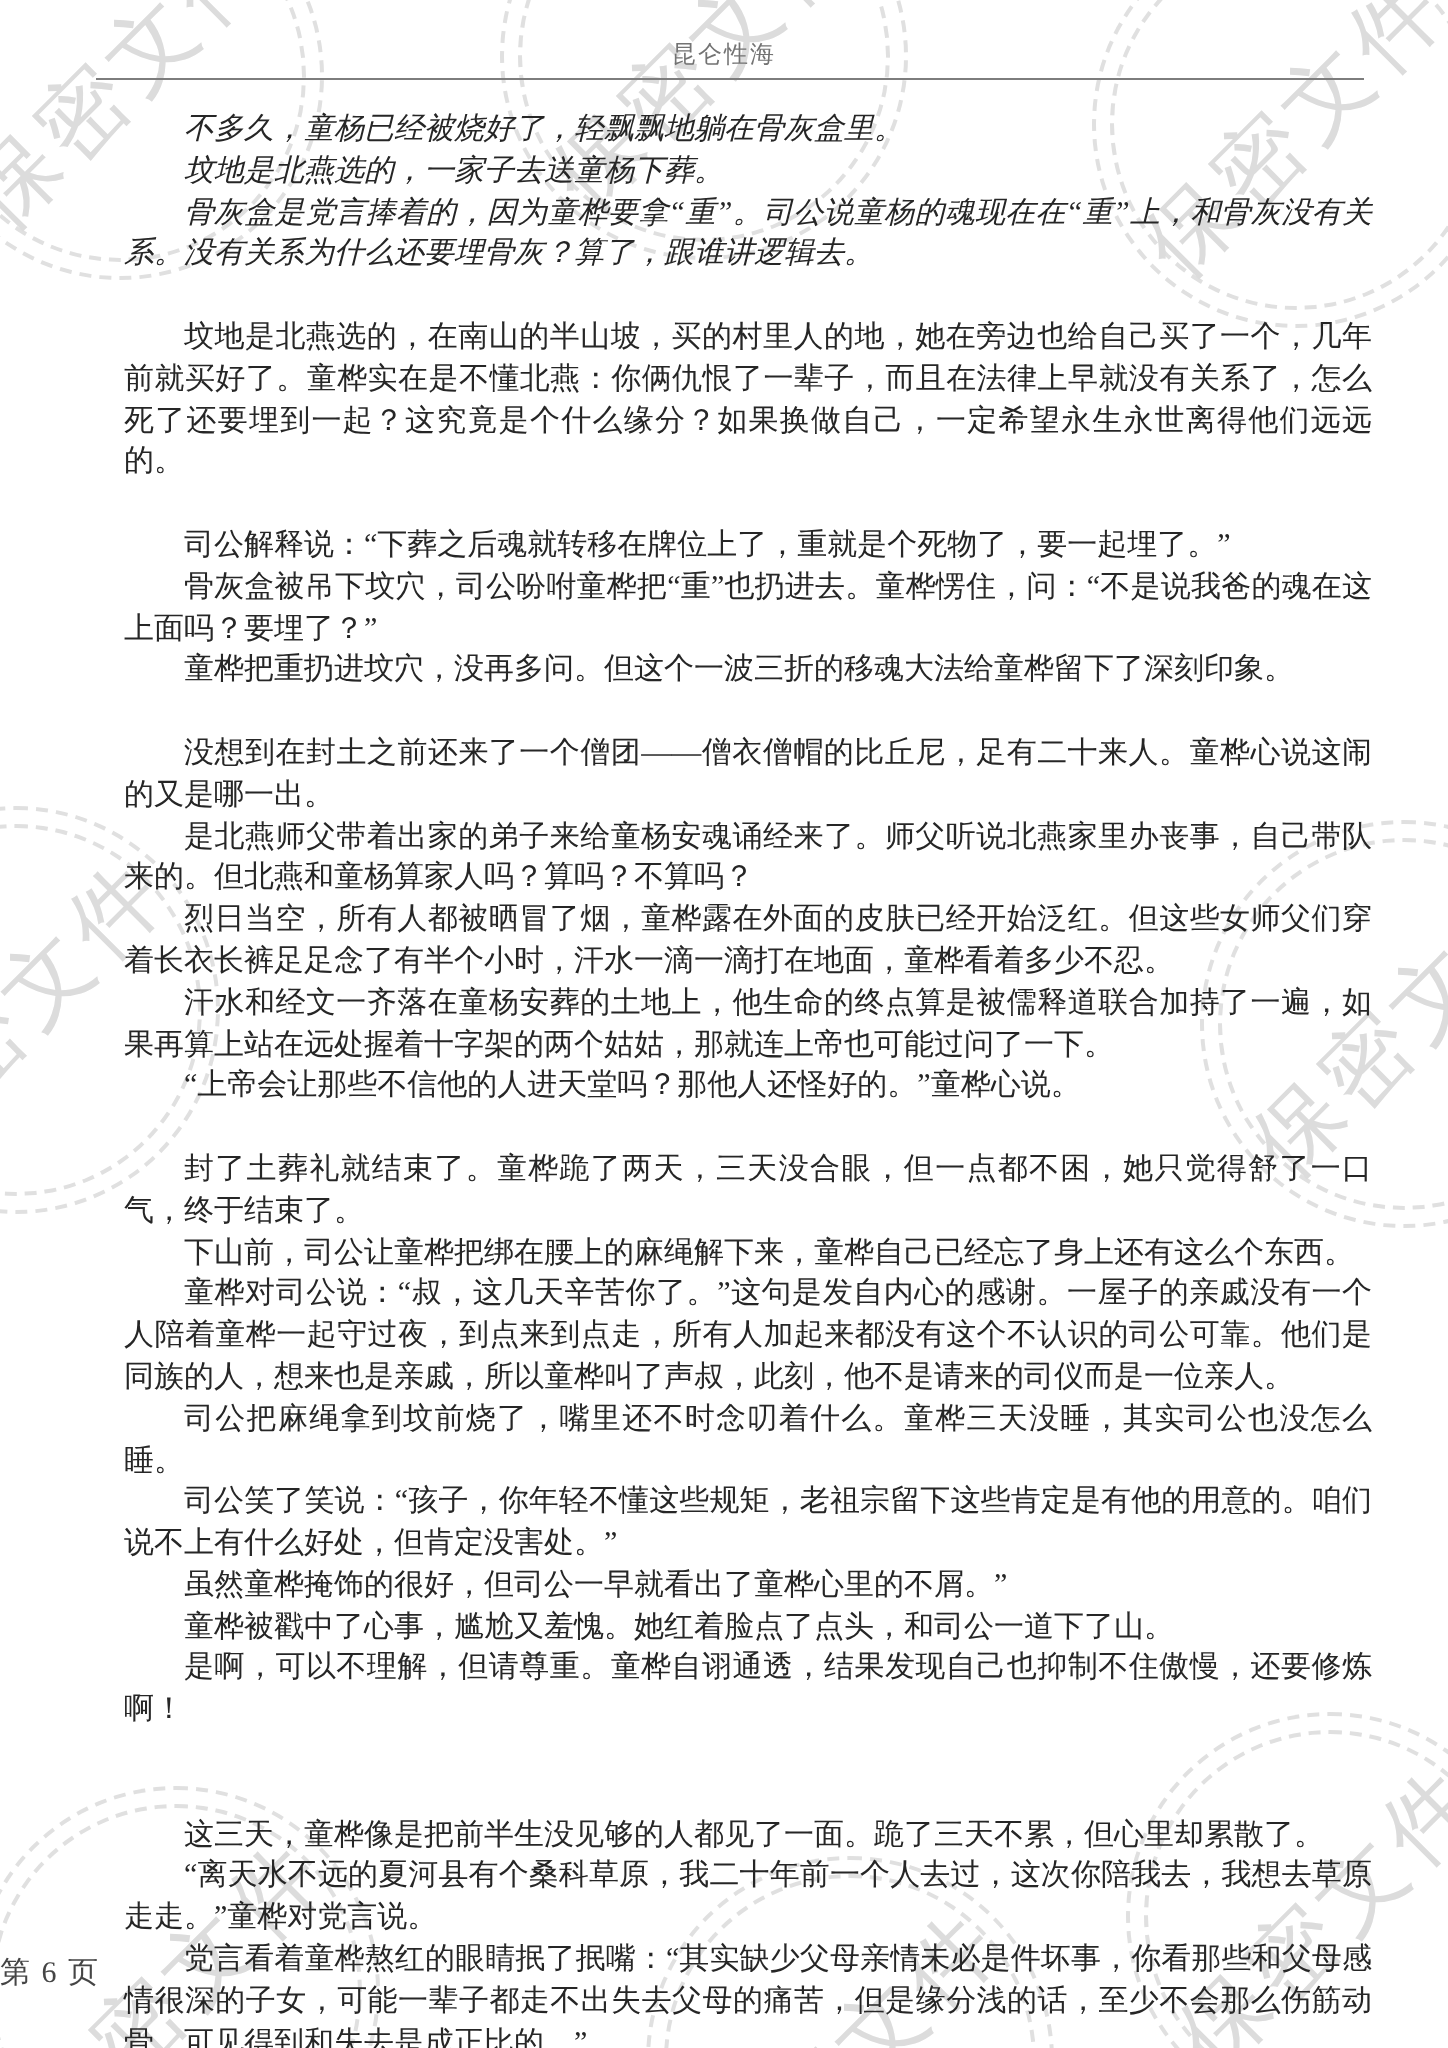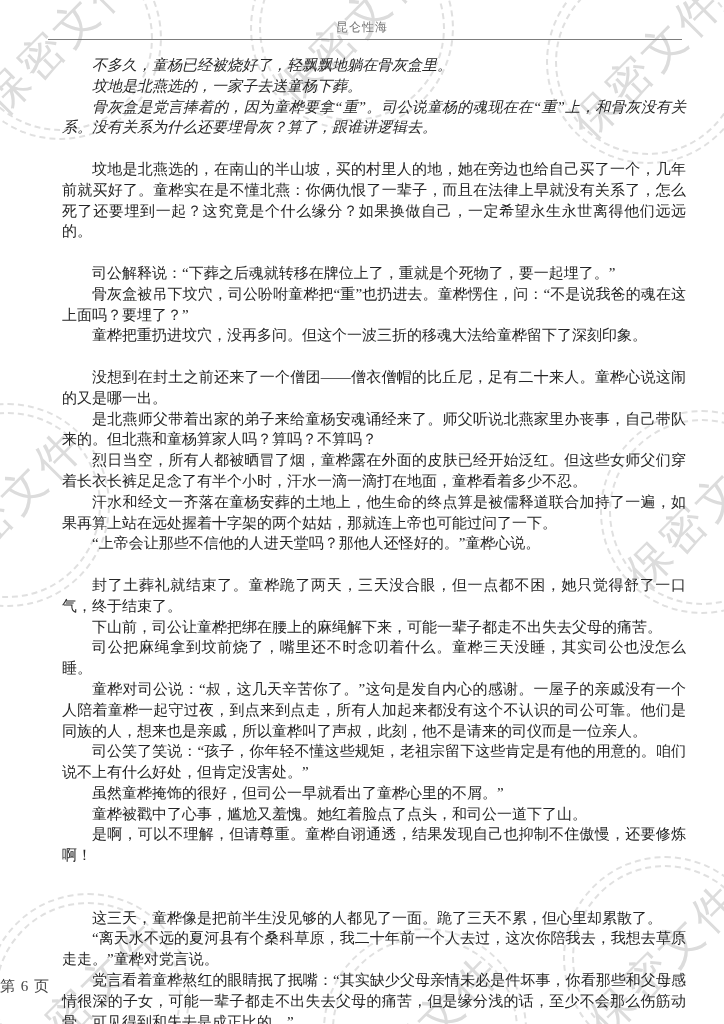--- a/index.html
+++ b/index.html
@@ -133,23 +133,23 @@
     </div>
     <div class="section">
       <p class="para">没想到在封土之前还来了一个僧团——僧衣僧帽的比丘尼，足有二十来人。童桦心说这闹的又是哪一出。</p>
       <p class="para">是北燕师父带着出家的弟子来给童杨安魂诵经来了。师父听说北燕家里办丧事，自己带队来的。但北燕和童杨算家人吗？算吗？不算吗？</p>
       <p class="para">烈日当空，所有人都被晒冒了烟，童桦露在外面的皮肤已经开始泛红。但这些女师父们穿着长衣长裤足足念了有半个小时，汗水一滴一滴打在地面，童桦看着多少不忍。</p>
       <p class="para">汗水和经文一齐落在童杨安葬的土地上，他生命的终点算是被儒释道联合加持了一遍，如果再算上站在远处握着十字架的两个姑姑，那就连上帝也可能过问了一下。</p>
       <p class="para">“上帝会让那些不信他的人进天堂吗？那他人还怪好的。”童桦心说。</p>
     </div>
     <div class="section">
       <p class="para">封了土葬礼就结束了。童桦跪了两天，三天没合眼，但一点都不困，她只觉得舒了一口气，终于结束了。</p>
-      <p class="para">下山前，司公让童桦把绑在腰上的麻绳解下来，可能一辈子都走不出失去父母的痛苦。</p>
+      <p class="para">下山前，司公让童桦把绑在腰上的麻绳解下来，童桦自己已经忘了身上还有这么个东西。</p>
+      <p class="para">童桦对司公说：“叔，这几天辛苦你了。”这句是发自内心的感谢。一屋子的亲戚没有一个人陪着童桦一起守过夜，到点来到点走，所有人加起来都没有这个不认识的司公可靠。他们是同族的人，想来也是亲戚，所以童桦叫了声叔，此刻，他不是请来的司仪而是一位亲人。</p>
       <p class="para">司公把麻绳拿到坟前烧了，嘴里还不时念叨着什么。童桦三天没睡，其实司公也没怎么睡。</p>
-      <p class="para">童桦对司公说：“叔，这几天辛苦你了。”这句是发自内心的感谢。一屋子的亲戚没有一个人陪着童桦一起守过夜，到点来到点走，所有人加起来都没有这个不认识的司公可靠。他们是同族的人，想来也是亲戚，所以童桦叫了声叔，此刻，他不是请来的司仪而是一位亲人。</p>
       <p class="para">司公笑了笑说：“孩子，你年轻不懂这些规矩，老祖宗留下这些肯定是有他的用意的。咱们说不上有什么好处，但肯定没害处。”</p>
       <p class="para">虽然童桦掩饰的很好，但司公一早就看出了童桦心里的不屑。”</p>
       <p class="para">童桦被戳中了心事，尴尬又羞愧。她红着脸点了点头，和司公一道下了山。</p>
       <p class="para">是啊，可以不理解，但请尊重。童桦自诩通透，结果发现自己也抑制不住傲慢，还要修炼啊！</p>
     </div>
     <div class="section extra-gap">
       <p class="para">这三天，童桦像是把前半生没见够的人都见了一面。跪了三天不累，但心里却累散了。</p>
       <p class="para">“离天水不远的夏河县有个桑科草原，我二十年前一个人去过，这次你陪我去，我想去草原走走。”童桦对党言说。</p>
       <p class="para">党言看着童桦熬红的眼睛抿了抿嘴：“其实缺少父母亲情未必是件坏事，你看那些和父母感情很深的子女，可能一辈子都走不出失去父母的痛苦，但是缘分浅的话，至少不会那么伤筋动骨，可见得到和失去是成正比的。”</p>
     </div>

